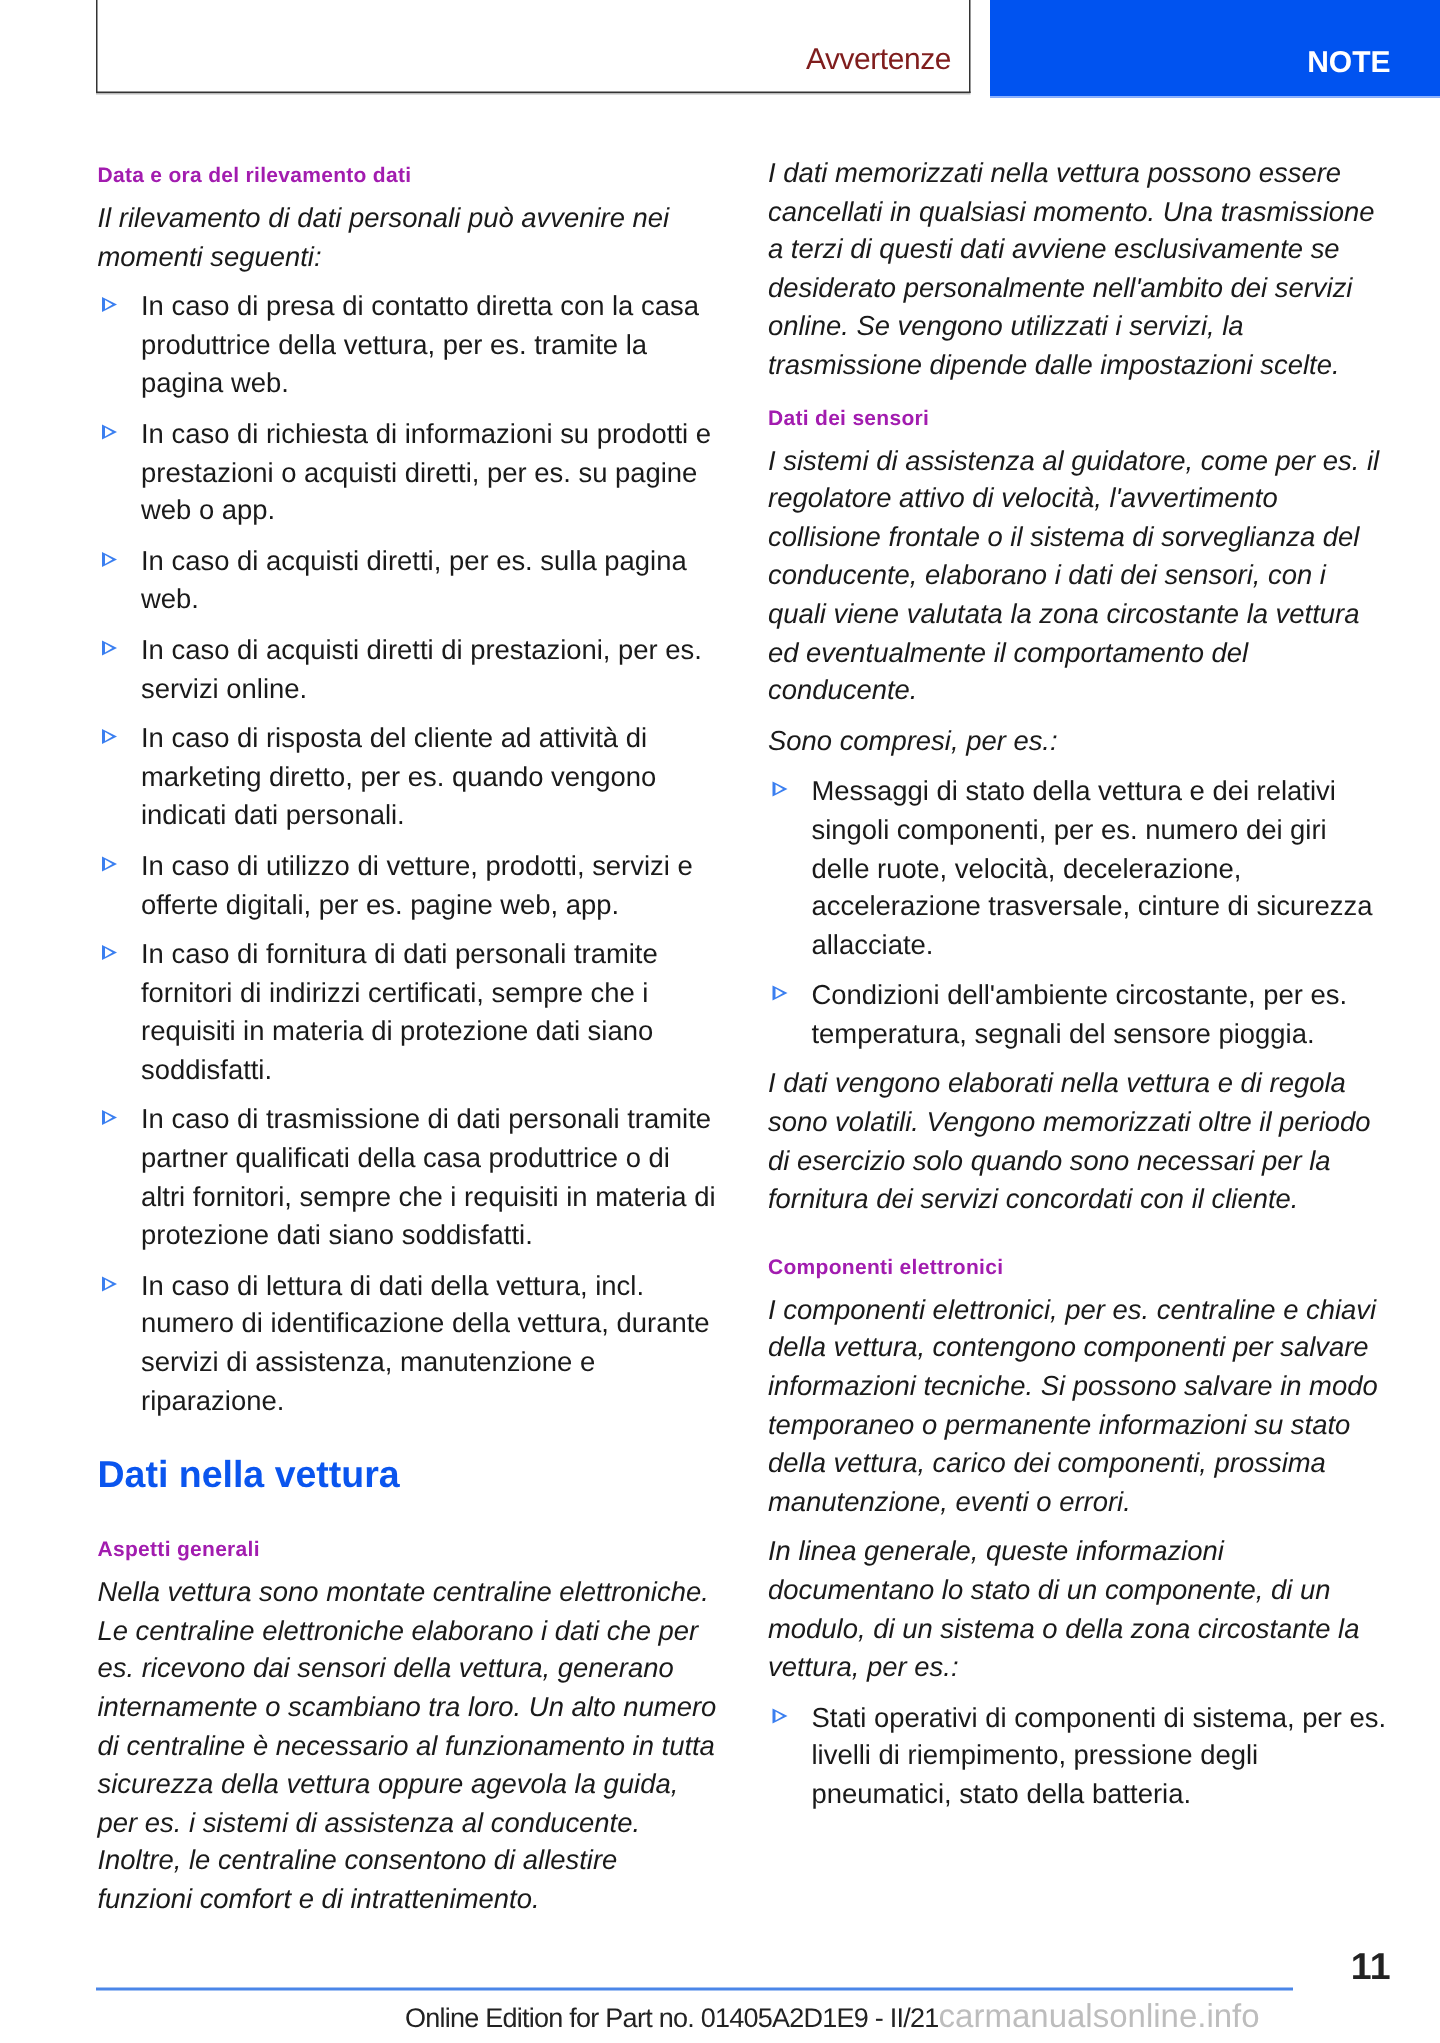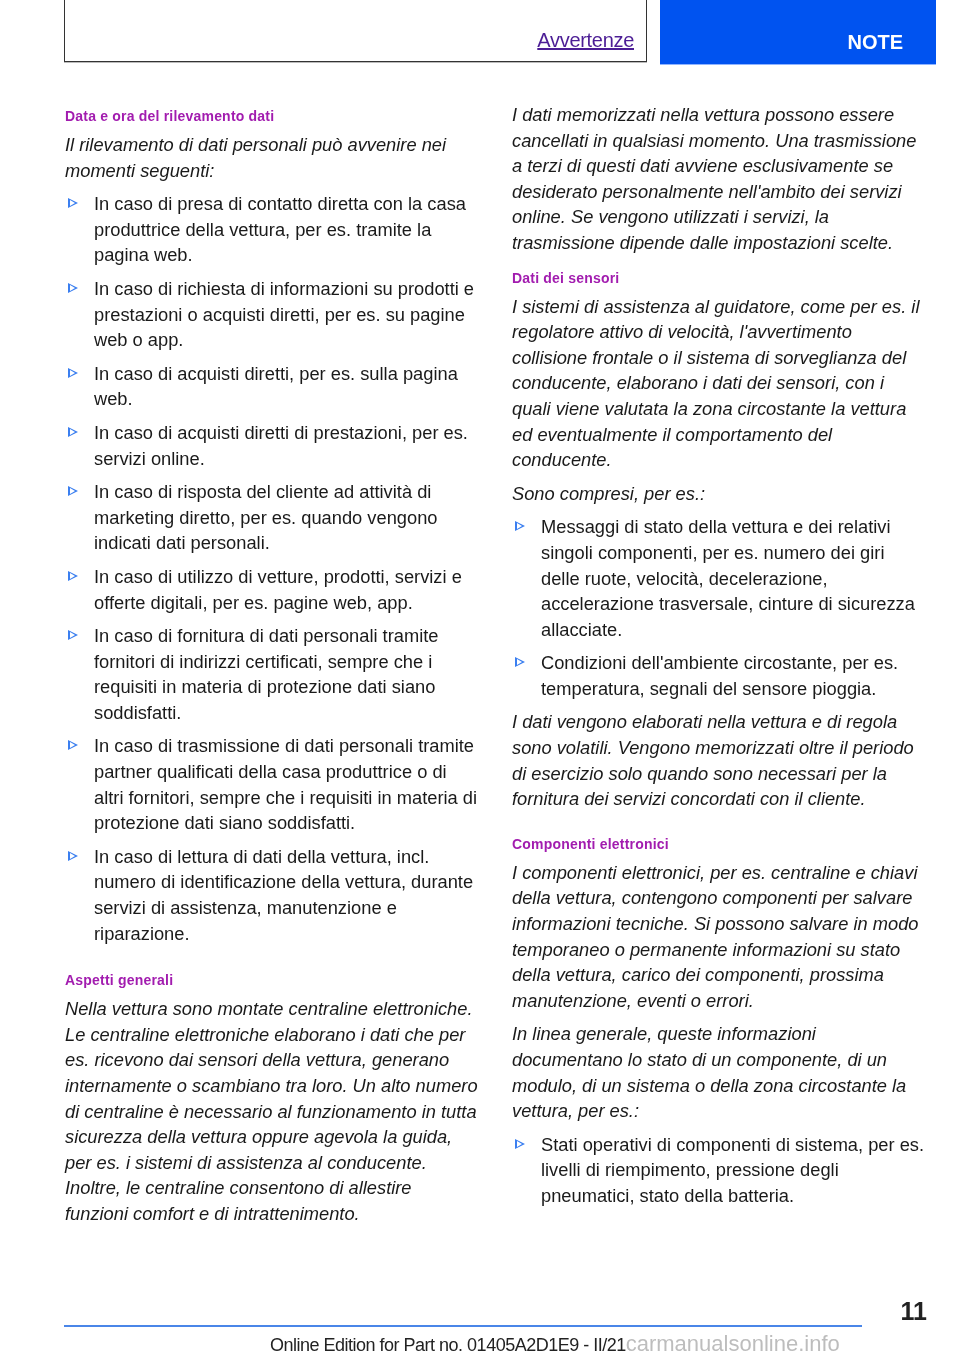--- a/index.html
+++ b/index.html
@@ -6,26 +6,25 @@
     body {
       width: 960px; height: 1362px; background: #ffffff; position: relative; overflow: hidden;
       font-family: "Liberation Sans", sans-serif; color: #1a1a1a;
     }
     .header-box {
       position: absolute; left: 64px; top: -2px; width: 583px; height: 64px;
       border: 1.5px solid #333; border-top: none; box-sizing: border-box;
       box-shadow: 0 1px 0 #bbb;
     }
     .header-title {
-      position: absolute; right: 12px; bottom: 9px; font-size: 20px; color: #4c1d95;
+      position: absolute; right: 12px; bottom: 9px; font-size: 20px; color: #7f1d1d;
       letter-spacing: -0.3px;
-      text-decoration: underline;
     }
     .header-tab {
-      position: absolute; left: 660px; top: 0; width: 276px; height: 64px;
+      position: absolute; left: 660px; top: 0; width: 300px; height: 64px;
       background: #0053f0; border-bottom: 1px solid #8fb4ff;
     }
     .header-tab-label {
       position: absolute; right: 33px; bottom: 10px; font-size: 20px; font-weight: bold; color: #fff;
     }
     .col { position: absolute; top: 102px; font-size: 18.3px; line-height: 25.6px; }
     .col-left { left: 65px; width: 414px; }
     .col-right { left: 512px; width: 414px; }
     .h2 { color: #a21caf; font-weight: bold; font-size: 14px; line-height: 28px; margin: 0 0 2px 0; letter-spacing: 0.2px; }
     .h1 { color: #0a55ee; font-weight: bold; font-size: 25px; line-height: 30px; margin: 0; }
@@ -71,20 +70,21 @@
     <li><span class="bullet"></span><span>In caso di presa di contatto diretta con la casa produttrice della vettura, per es. tramite la pagina web.</span></li>
     <li><span class="bullet"></span><span>In caso di richiesta di informazioni su prodotti e prestazioni o acquisti diretti, per es. su pagine web o app.</span></li>
     <li><span class="bullet"></span><span>In caso di acquisti diretti, per es. sulla pagina web.</span></li>
     <li><span class="bullet"></span><span>In caso di acquisti diretti di prestazioni, per es. servizi online.</span></li>
     <li><span class="bullet"></span><span>In caso di risposta del cliente ad attività di marketing diretto, per es. quando vengono indicati dati personali.</span></li>
     <li><span class="bullet"></span><span>In caso di utilizzo di vetture, prodotti, servizi e offerte digitali, per es. pagine web, app.</span></li>
     <li><span class="bullet"></span><span>In caso di fornitura di dati personali tramite fornitori di indirizzi certificati, sempre che i requisiti in materia di protezione dati siano soddisfatti.</span></li>
     <li><span class="bullet"></span><span>In caso di trasmissione di dati personali tramite partner qualificati della casa produttrice o di altri fornitori, sempre che i requisiti in materia di protezione dati siano soddisfatti.</span></li>
     <li><span class="bullet"></span><span>In caso di lettura di dati della vettura, incl. numero di identificazione della vettura, durante servizi di assistenza, manutenzione e riparazione.</span></li>
   </ul>
+  <h1 class="h1" style="margin-top:22px;">Dati nella vettura</h1>
   <h2 class="h2" style="margin-top:20px;">Aspetti generali</h2>
   <p>Nella vettura sono montate centraline elettroniche. Le centraline elettroniche elaborano i dati che per es. ricevono dai sensori della vettura, generano internamente o scambiano tra loro. Un alto numero di centraline è necessario al funzionamento in tutta sicurezza della vettura oppure agevola la guida, per es. i sistemi di assistenza al conducente. Inoltre, le centraline consentono di allestire funzioni comfort e di intrattenimento.</p>
 </div>
 
 <div class="col col-right">
   <p>I dati memorizzati nella vettura possono essere cancellati in qualsiasi momento. Una trasmissione a terzi di questi dati avviene esclusivamente se desiderato personalmente nell'ambito dei servizi online. Se vengono utilizzati i servizi, la trasmissione dipende dalle impostazioni scelte.</p>
   <h2 class="h2" style="margin-top:6px;">Dati dei sensori</h2>
   <p>I sistemi di assistenza al guidatore, come per es. il regolatore attivo di velocità, l'avvertimento collisione frontale o il sistema di sorveglianza del conducente, elaborano i dati dei sensori, con i quali viene valutata la zona circostante la vettura ed eventualmente il comportamento del conducente.</p>
   <p>Sono compresi, per es.:</p>
   <ul>

